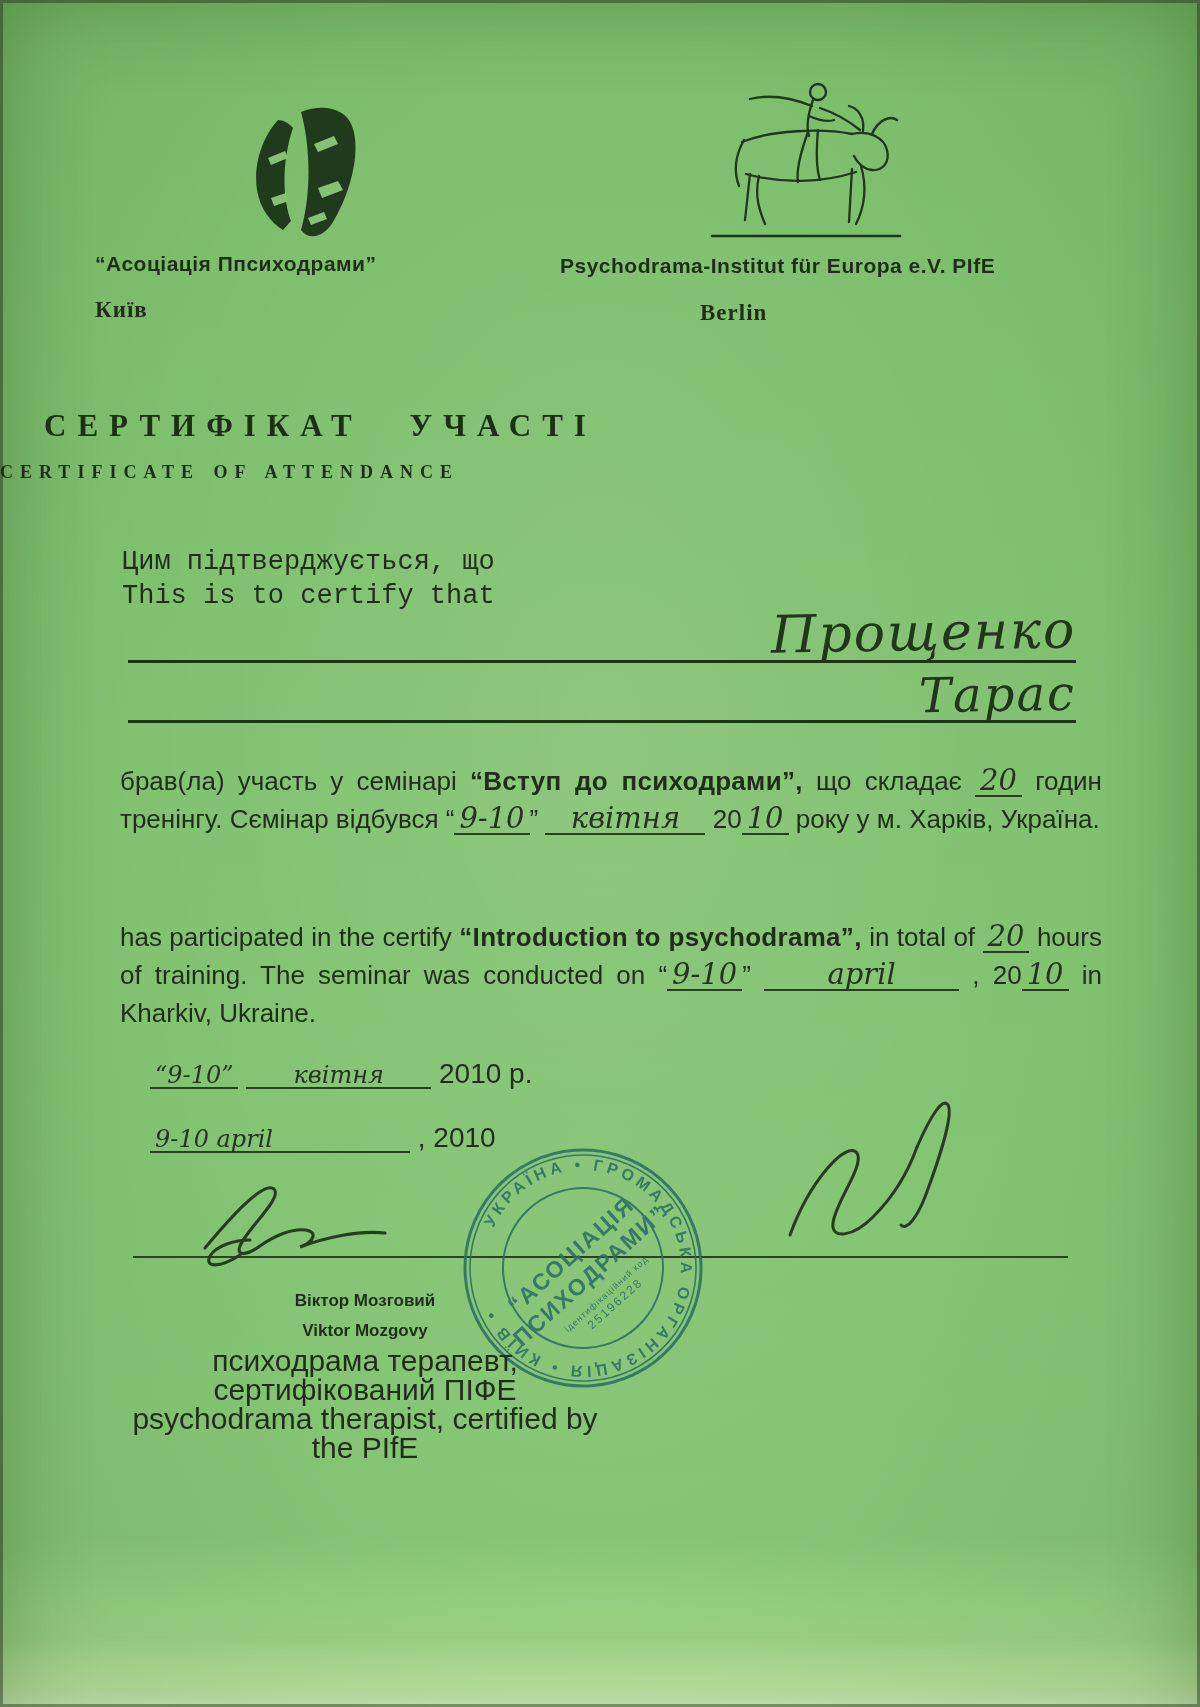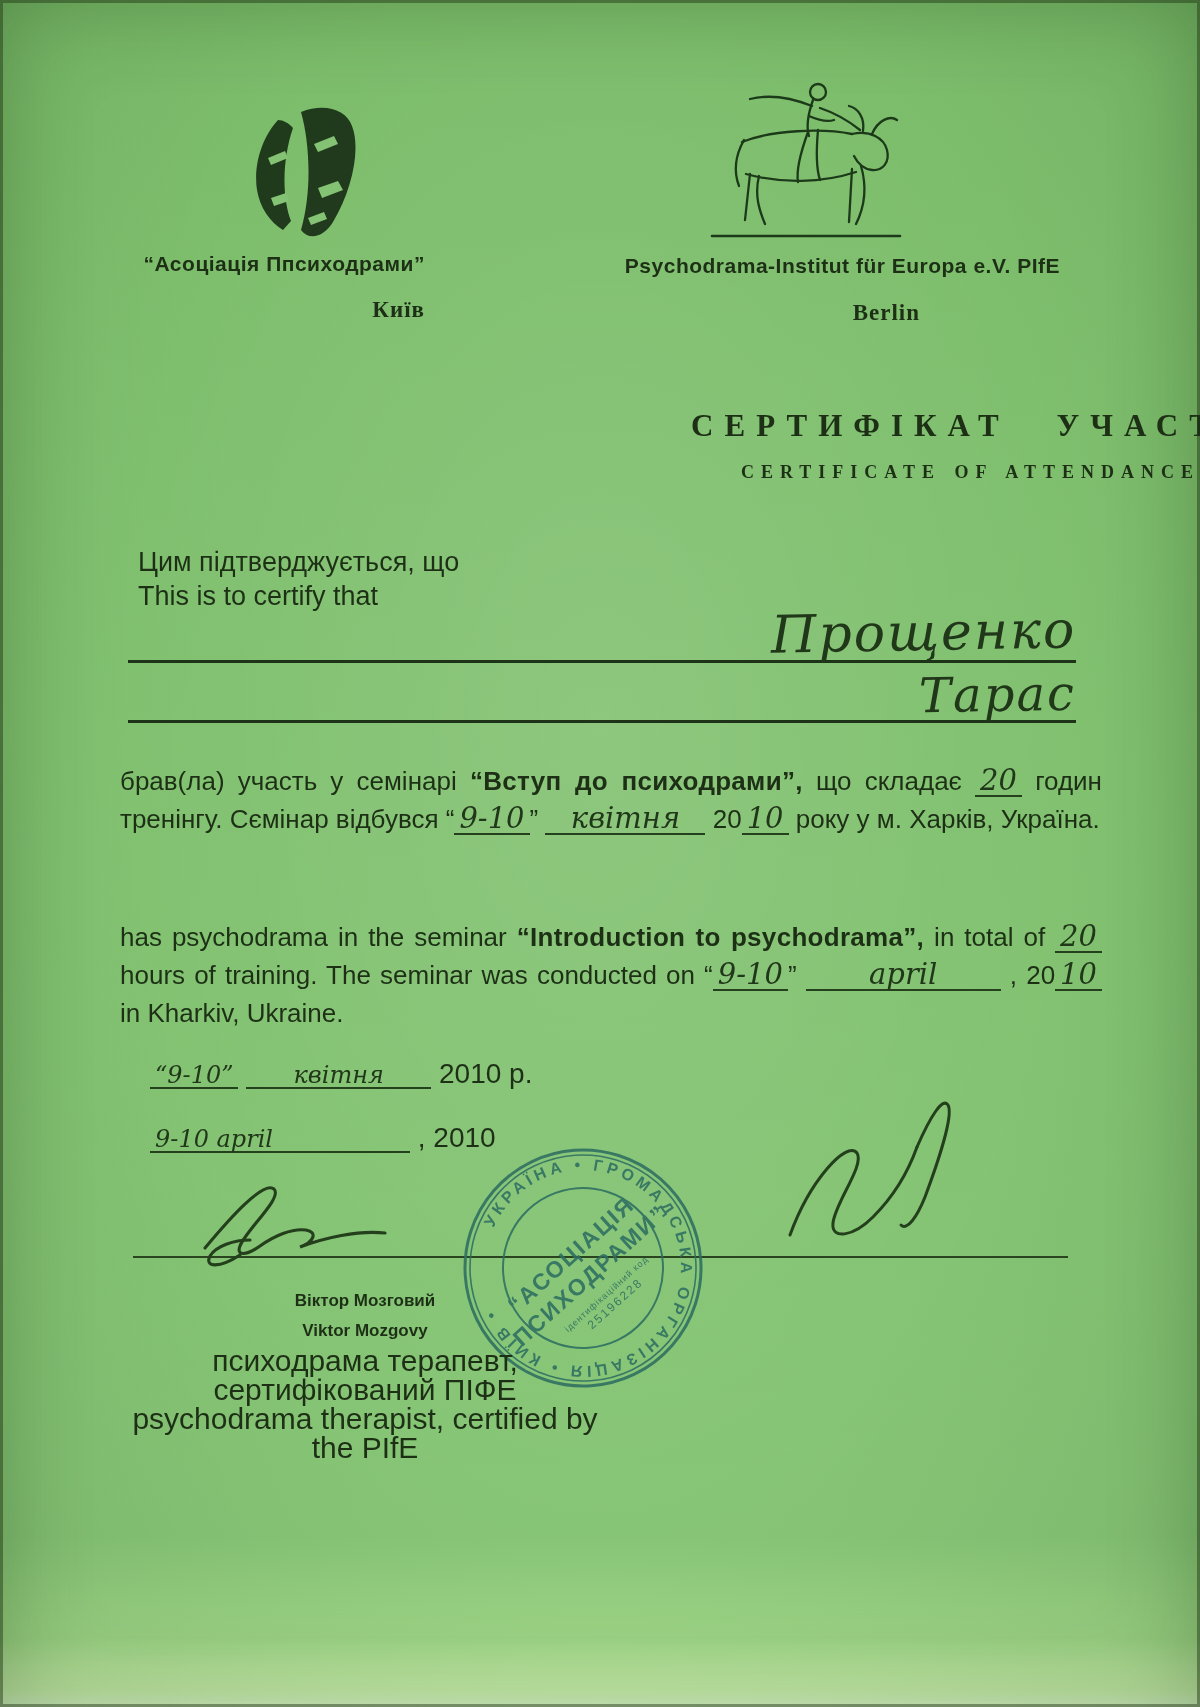--- a/index.html
+++ b/index.html
@@ -5,21 +5,21 @@
   html,body{margin:0;padding:0;background:#555;}
   .page{
     position:relative;width:1200px;height:1707px;margin:0 auto;overflow:hidden;
     font-family:"Liberation Sans",sans-serif;color:#1d3016;
     background:
       radial-gradient(ellipse at 50% 42%, rgba(255,255,255,0.10) 0%, rgba(0,0,0,0) 55%, rgba(15,45,10,0.10) 100%),
       linear-gradient(180deg,#7cbd6b 0%,#82c271 55%,#88c677 90%,#9fd687 96%,#ccf2ae 99%,#e2ffd0 100%);
     box-shadow: inset 0 0 0 3px rgba(28,48,18,0.45), inset 0 0 90px rgba(22,52,14,0.30);
   }
   .abs{position:absolute;}
-  .center{text-align:right;}
+  .center{text-align:left;}
   .hand{font-family:"DejaVu Serif",serif;font-style:italic;color:#21371a;}
   
   .logo-caption{font-weight:bold;font-size:21px;letter-spacing:0.5px;}
   .logo-city{font-family:"Liberation Serif",serif;font-weight:bold;font-size:23px;letter-spacing:1px;}
   
   .title-ua{font-family:"Liberation Serif",serif;font-weight:bold;font-size:31px;letter-spacing:11px;word-spacing:28px;}
   .title-en{font-family:"Liberation Serif",serif;font-weight:bold;font-size:18px;letter-spacing:7px;word-spacing:2px;}
   
   .certify{font-size:27px;line-height:34px;}
   
@@ -90,21 +90,21 @@
         <path d="M12,166 L200,166" stroke-width="2.6"></path>
       </g>
     </svg>
   </div>
   <div class="abs logo-caption center" style="left:560px;top:254px;width:500px;">Psychodrama-Institut für Europa e.V.  PIfE</div>
   <div class="abs logo-city center" style="left:700px;top:300px;width:220px;">Berlin</div>
 
   <div class="abs title-ua center" style="left:0;top:408px;width:1200px;margin-left:44px;">СЕРТИФІКАТ УЧАСТІ</div>
   <div class="abs title-en center" style="left:0;top:462px;width:1200px;">CERTIFICATE OF ATTENDANCE</div>
 
-  <div class="abs certify" style="left:138px;top:545px;width:700px;">
+  <div class="abs certify" style="left:122px;top:545px;width:700px;font-family:Liberation Mono, monospace;">
     <div>Цим підтверджується, що</div>
     <div>This is to certify that</div>
   </div>
 
   <div class="abs name-line" style="left:128px;top:596px;width:948px;height:64px;">
     <span class="hand name-text">Прощенко</span>
   </div>
   <div class="abs name-line" style="left:128px;top:662px;width:948px;height:58px;">
     <span class="hand name-text" style="font-size:48px;">Тарас</span>
   </div>
@@ -114,21 +114,21 @@
     <b>“Вступ до психодрами”,</b>
     <span>що складає</span>
     <span class="hfill u">20</span>
     <span>годин тренінгу. Сємінар відбувся “</span><span class="hfill u">9-10</span><span>”</span>
     <span class="hfill u u-wide">квітня</span>
     <span>20</span><span class="hfill u">10</span>
     <span>року у  м. Харків, Україна.</span>
   </div>
 
   <div class="abs para" style="left:120px;top:918px;width:982px;">
-    <span>has psychodrama in the seminar</span>
+    <span>has participated in the certify</span>
     <b>“Introduction to  psychodrama”,</b>
     <span>in total of</span>
     <span class="hfill u">20</span>
     <span>hours of training. The seminar was conducted on “</span><span class="hfill u">9-10</span><span>”</span>
     <span class="hfill u u-wide" style="min-width:185px;">april</span>
     <span>, 20</span><span class="hfill u">10</span>
     <span>in Kharkiv, Ukraine.</span>
   </div>
 
   <div class="abs dateline" style="left:150px;top:1058px;">

